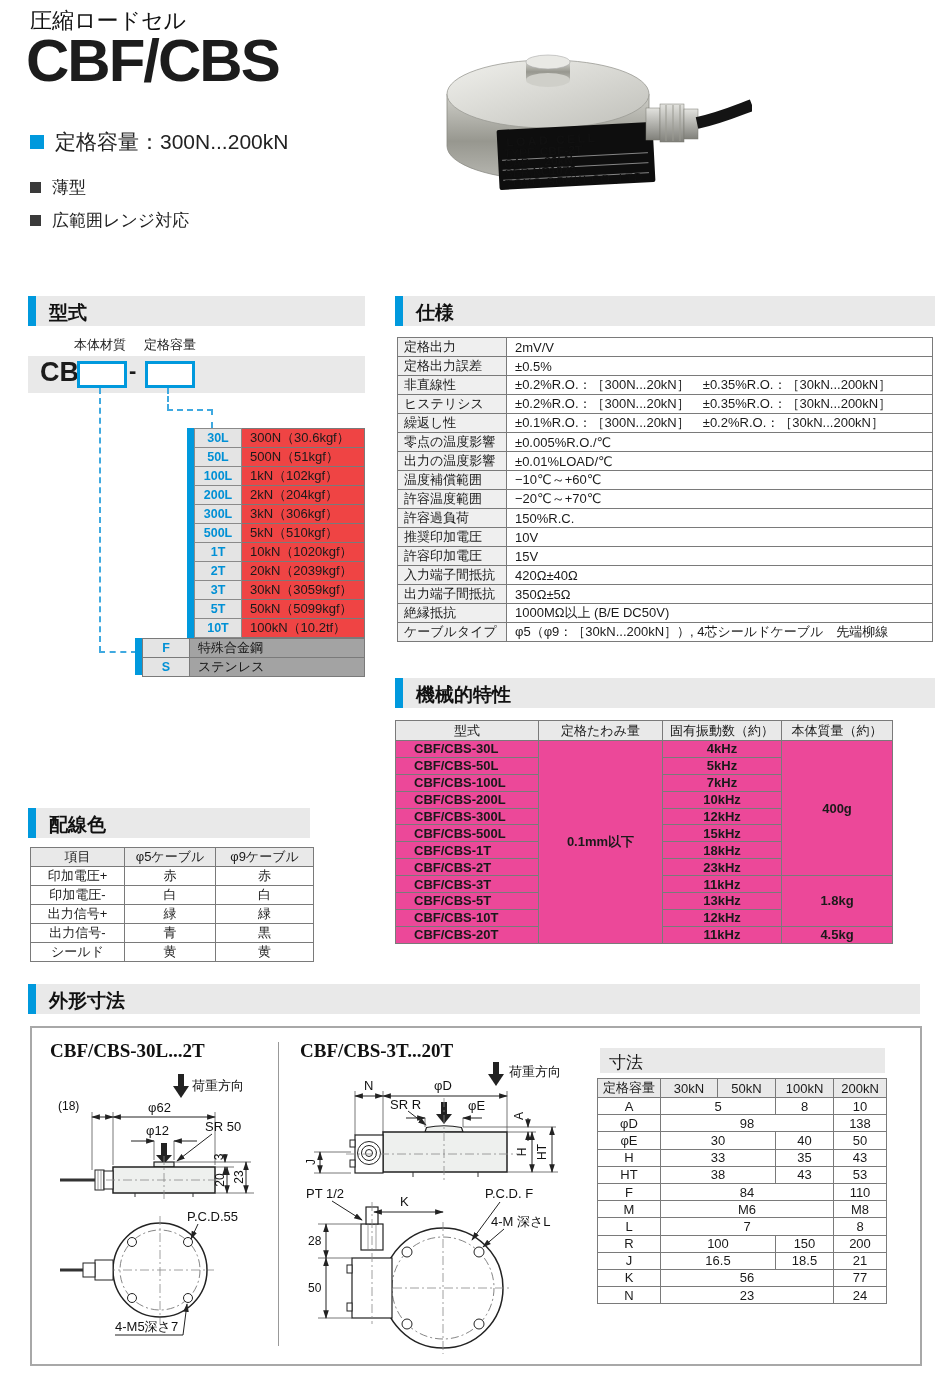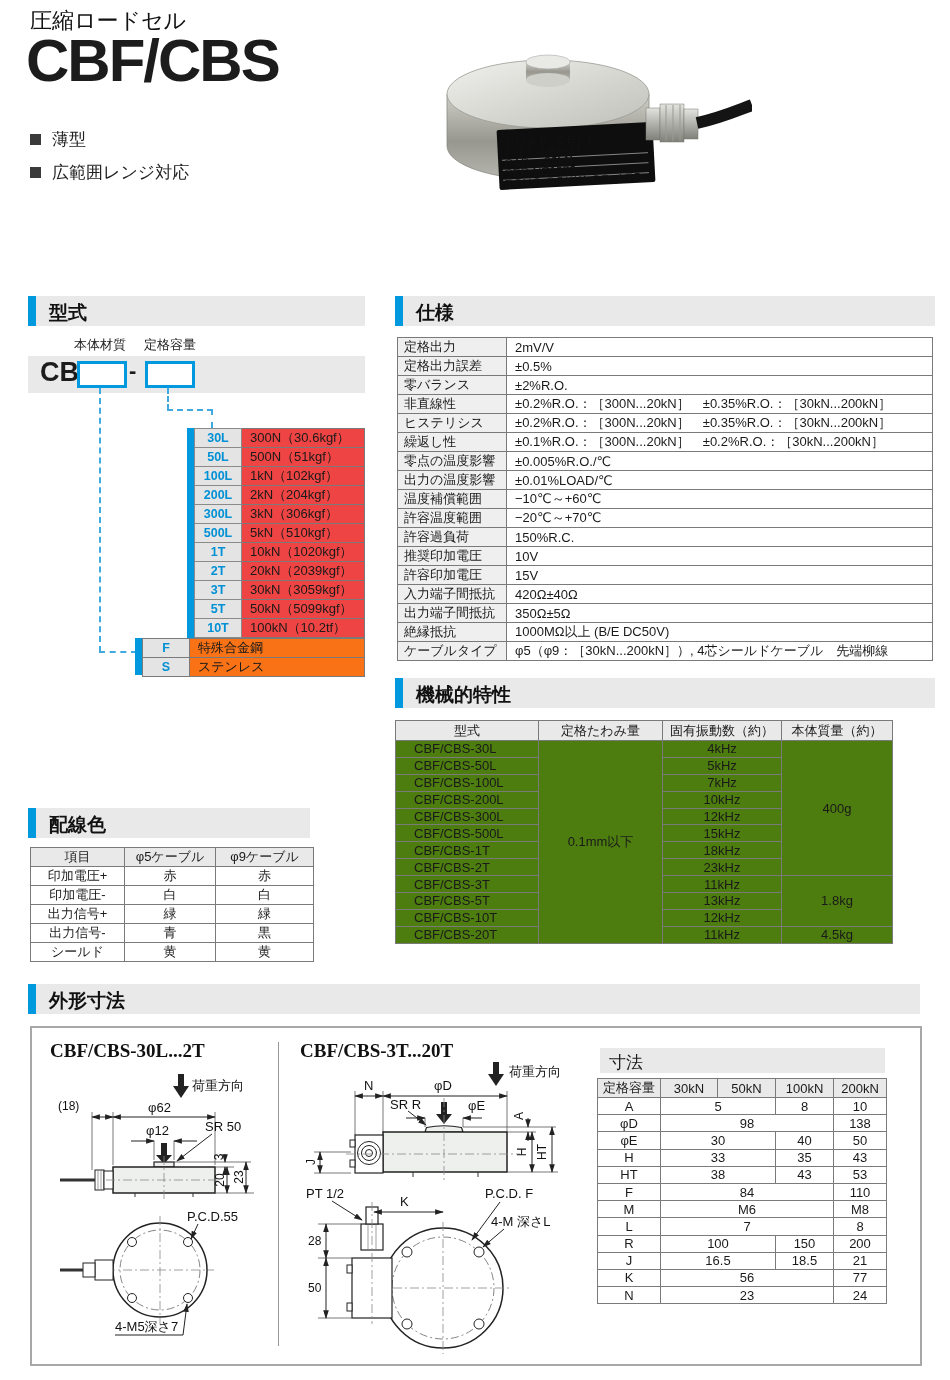--- a/index.html
+++ b/index.html
@@ -29,27 +29,27 @@
   .cb-sep{left:129px;top:358px;font-size:22px;font-weight:bold;}
   .dash-v{position:absolute;border-left:2px dashed #3fa9e0;width:0;}
   .dash-h{position:absolute;border-top:2px dashed #3fa9e0;height:0;}
   .blue-bar{position:absolute;width:7px;background:#0099dd;}
   .cap-tbl td{height:16.5px;padding:0;}
   .cap-tbl .code-cell{width:46px;text-align:center;background:#e4e4e4;color:#0090d5;
       font-weight:bold;font-size:12.5px;border-color:#8a8a8a;}
   .cap-tbl .val-cell{background:#ef4444;padding-left:8px;}
   .mat-tbl td{height:17px;padding:0;}
   .mat-tbl .code-cell{width:46px;text-align:center;background:#e4e4e4;color:#0090d5;font-weight:bold;font-size:12.5px;}
-  .mat-tbl .val-cell{background:#f97316;padding-left:8px;}
+  .mat-tbl .val-cell{background:#a3a3a3;padding-left:8px;}
   
   .spec-tbl th{background:#efefef;font-weight:normal;text-align:left;padding:0 6px;width:96px;height:15.5px;}
   .spec-tbl td{padding:0 8px;background:#fff;}
   
   .mech-tbl th{background:#e9e9e9;font-weight:normal;text-align:center;height:19px;padding:0;}
-  .mech-tbl td{height:15.9px;padding:0;text-align:center;background:#4d7c0f;}
+  .mech-tbl td{height:15.9px;padding:0;text-align:center;background:#ec4899;font-weight:bold;}
   .mech-tbl td.mech-model{text-align:left;padding-left:18px;}
   
   .wire-tbl th{background:#e9e9e9;font-weight:normal;text-align:center;height:17px;padding:0;}
   .wire-tbl td{height:16.5px;text-align:center;padding:0;background:#fff;}
   
   .dim-box{left:30px;top:1026px;width:888px;height:336px;border:2px solid #a8a8a8;background:#fff;}
   .draw-title{font-size:19px;font-weight:bold;color:#111;font-family:Liberation Serif, serif;}
   .draw-divider{left:278px;top:1042px;height:304px;width:0;border-left:1px solid #999;}
   .dim-subhead{left:600px;top:1048px;width:285px;height:25px;background:#e9e9e9;}
   .dim-subhead .t{position:absolute;left:9px;top:3px;font-size:17px;font-weight:normal;}
@@ -60,20 +60,24 @@
   svg text.dt13{font-family:"Liberation Sans","DejaVu Sans",sans-serif;font-size:13px;fill:#111;}
 </style>
 </head>
 <body>
 
 <div>
 
   <div class="abs category">圧縮ロードセル</div>
   <div class="abs big-title">CBF/CBS</div>
   <div class="abs features">
+      <div class="feat feat-main">
+        <span class="sq"></span>
+        <span>定格容量：300N...200kN</span>
+      </div>
       <div class="feat">
         <span class="sq"></span>
         <span>薄型</span>
       </div>
       <div class="feat">
         <span class="sq"></span>
         <span>広範囲レンジ対応</span>
       </div>
     </div>
 
@@ -214,24 +218,20 @@
     <tbody id="spec-body">
         <tr>
           <th>定格出力</th>
           <td>2mV/V</td>
         </tr>
         <tr>
           <th>定格出力誤差</th>
           <td>±0.5%</td>
         </tr>
         <tr>
-          <th>零バランス</th>
-          <td>±2%R.O.</td>
-        </tr>
-        <tr>
           <th>非直線性</th>
           <td>±0.2%R.O.：［300N...20kN］　±0.35%R.O.：［30kN...200kN］</td>
         </tr>
         <tr>
           <th>ヒステリシス</th>
           <td>±0.2%R.O.：［300N...20kN］　±0.35%R.O.：［30kN...200kN］</td>
         </tr>
         <tr>
           <th>繰返し性</th>
           <td>±0.1%R.O.：［300N...20kN］　±0.2%R.O.：［30kN...200kN］</td>

